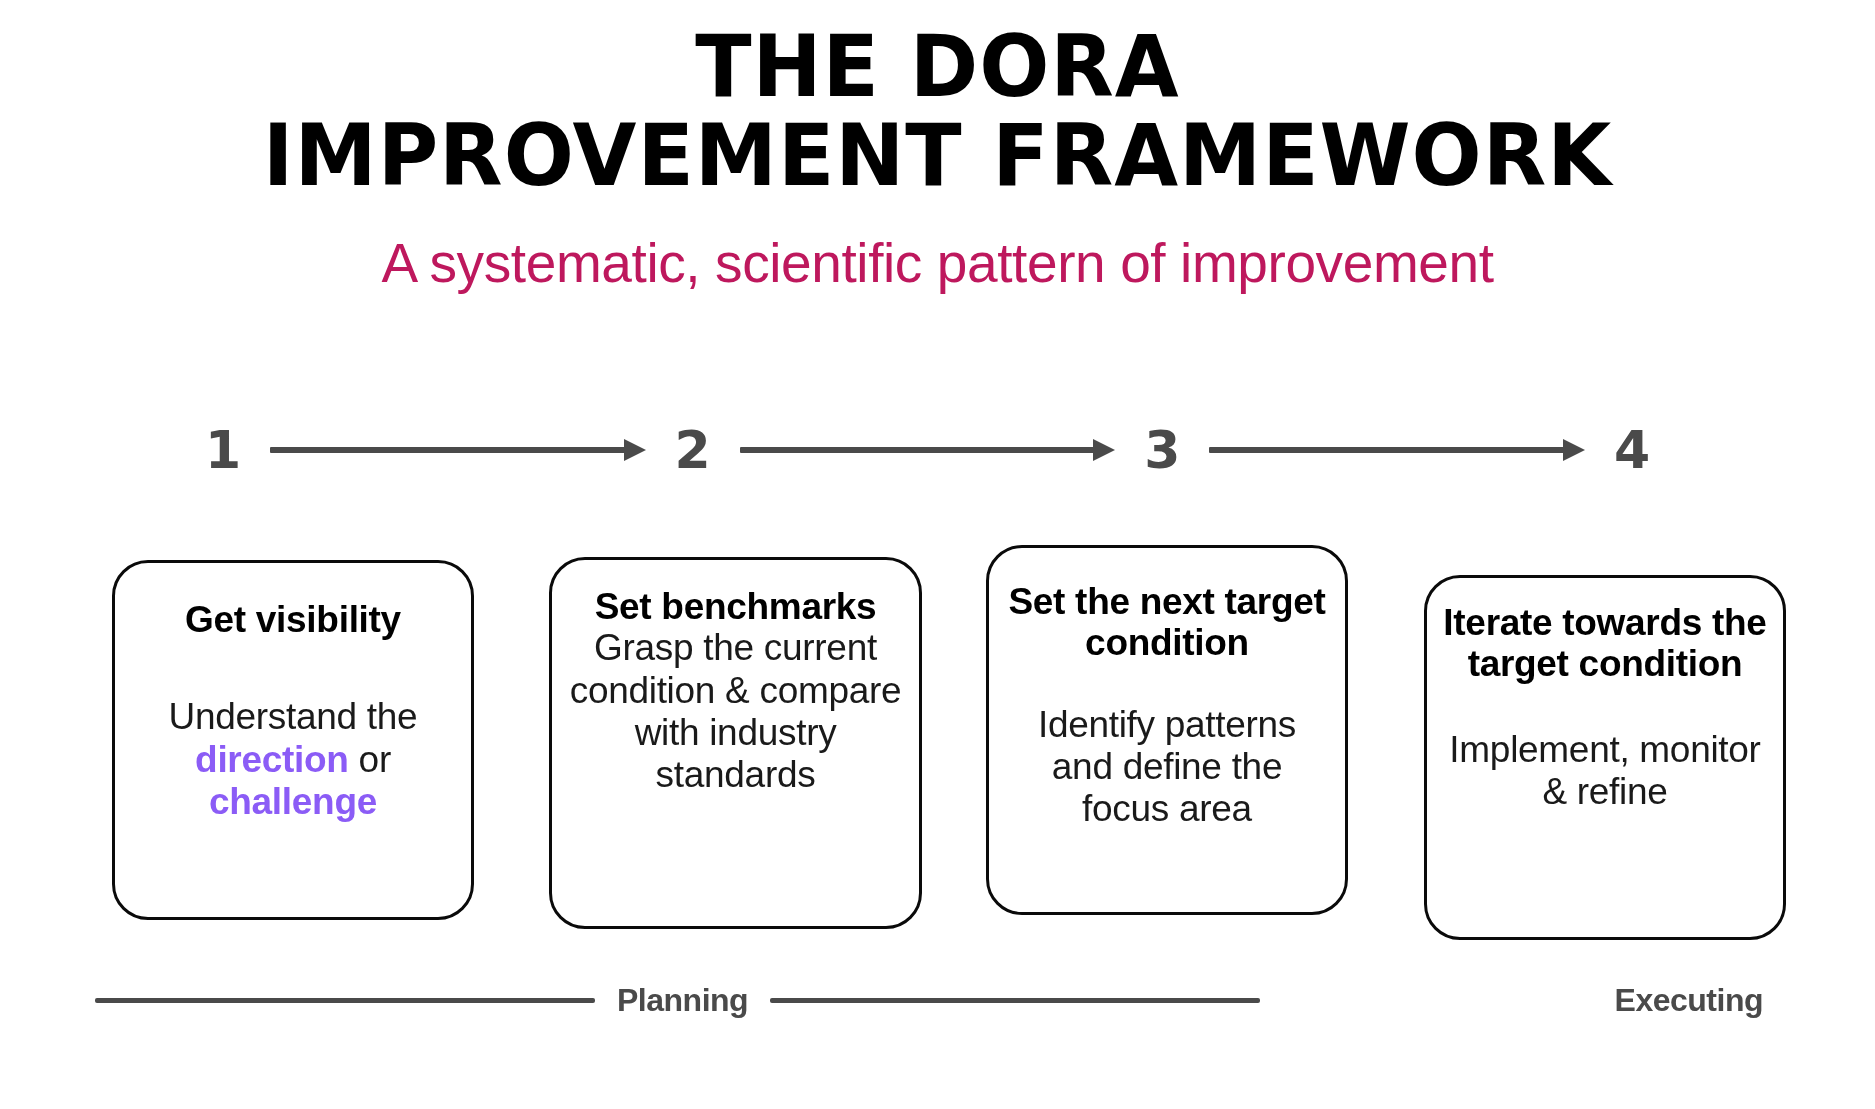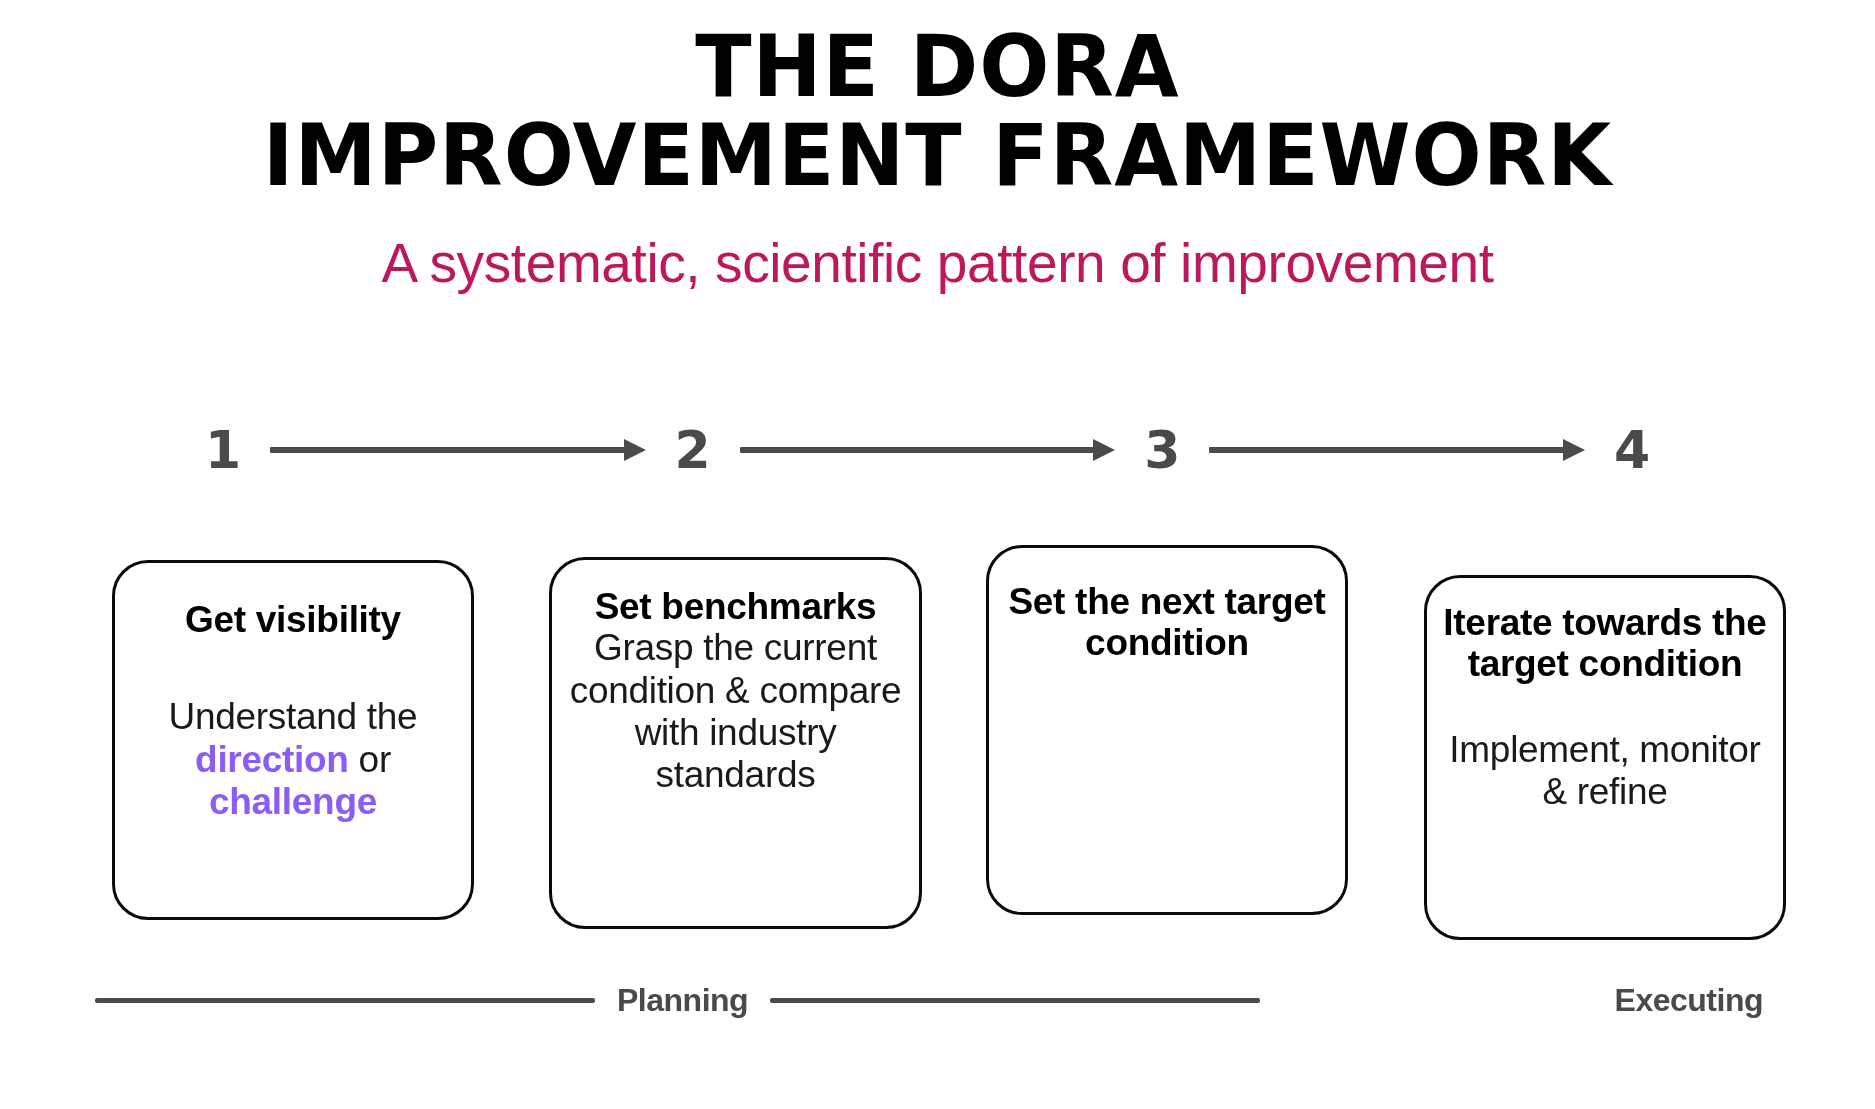--- a/index.html
+++ b/index.html
@@ -213,20 +213,21 @@
     <div class="card-body"><span>Understand the </span><b>direction</b><span> or </span><b>challenge</b></div>
   </div>
 
   <div class="card card-2">
     <div class="card-title">Set benchmarks</div>
     <div class="card-body">Grasp the current condition &amp; compare with industry standards</div>
   </div>
 
   <div class="card card-3">
     <div class="card-title">Set the next target condition</div>
+    <div class="card-body">Identify patterns and define the focus area</div>
   </div>
 
   <div class="card card-4">
     <div class="card-title">Iterate towards the target condition</div>
     <div class="card-body">Implement, monitor &amp; refine</div>
   </div>
 
 </div>
 
 <div class="phases">

